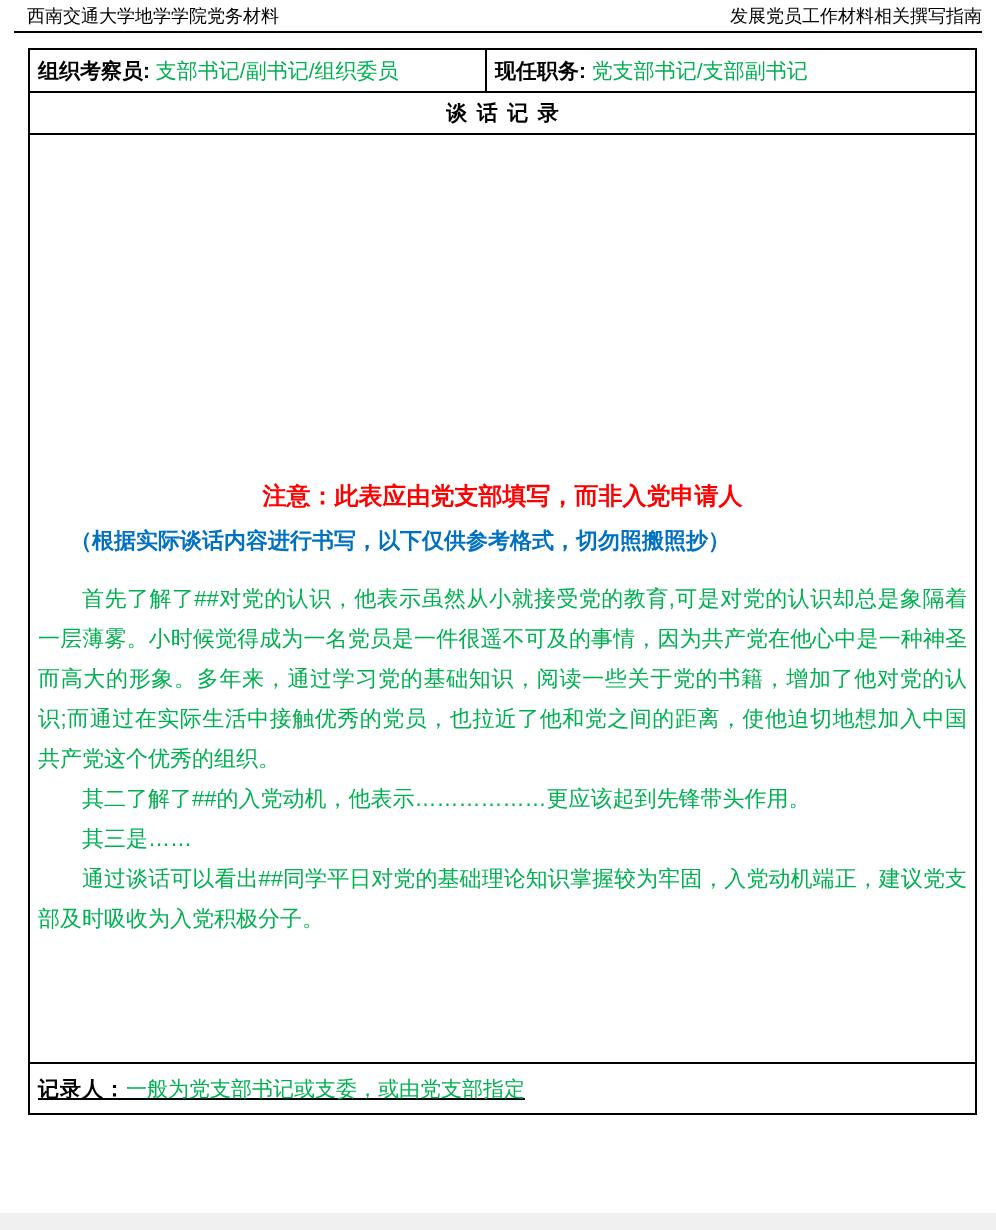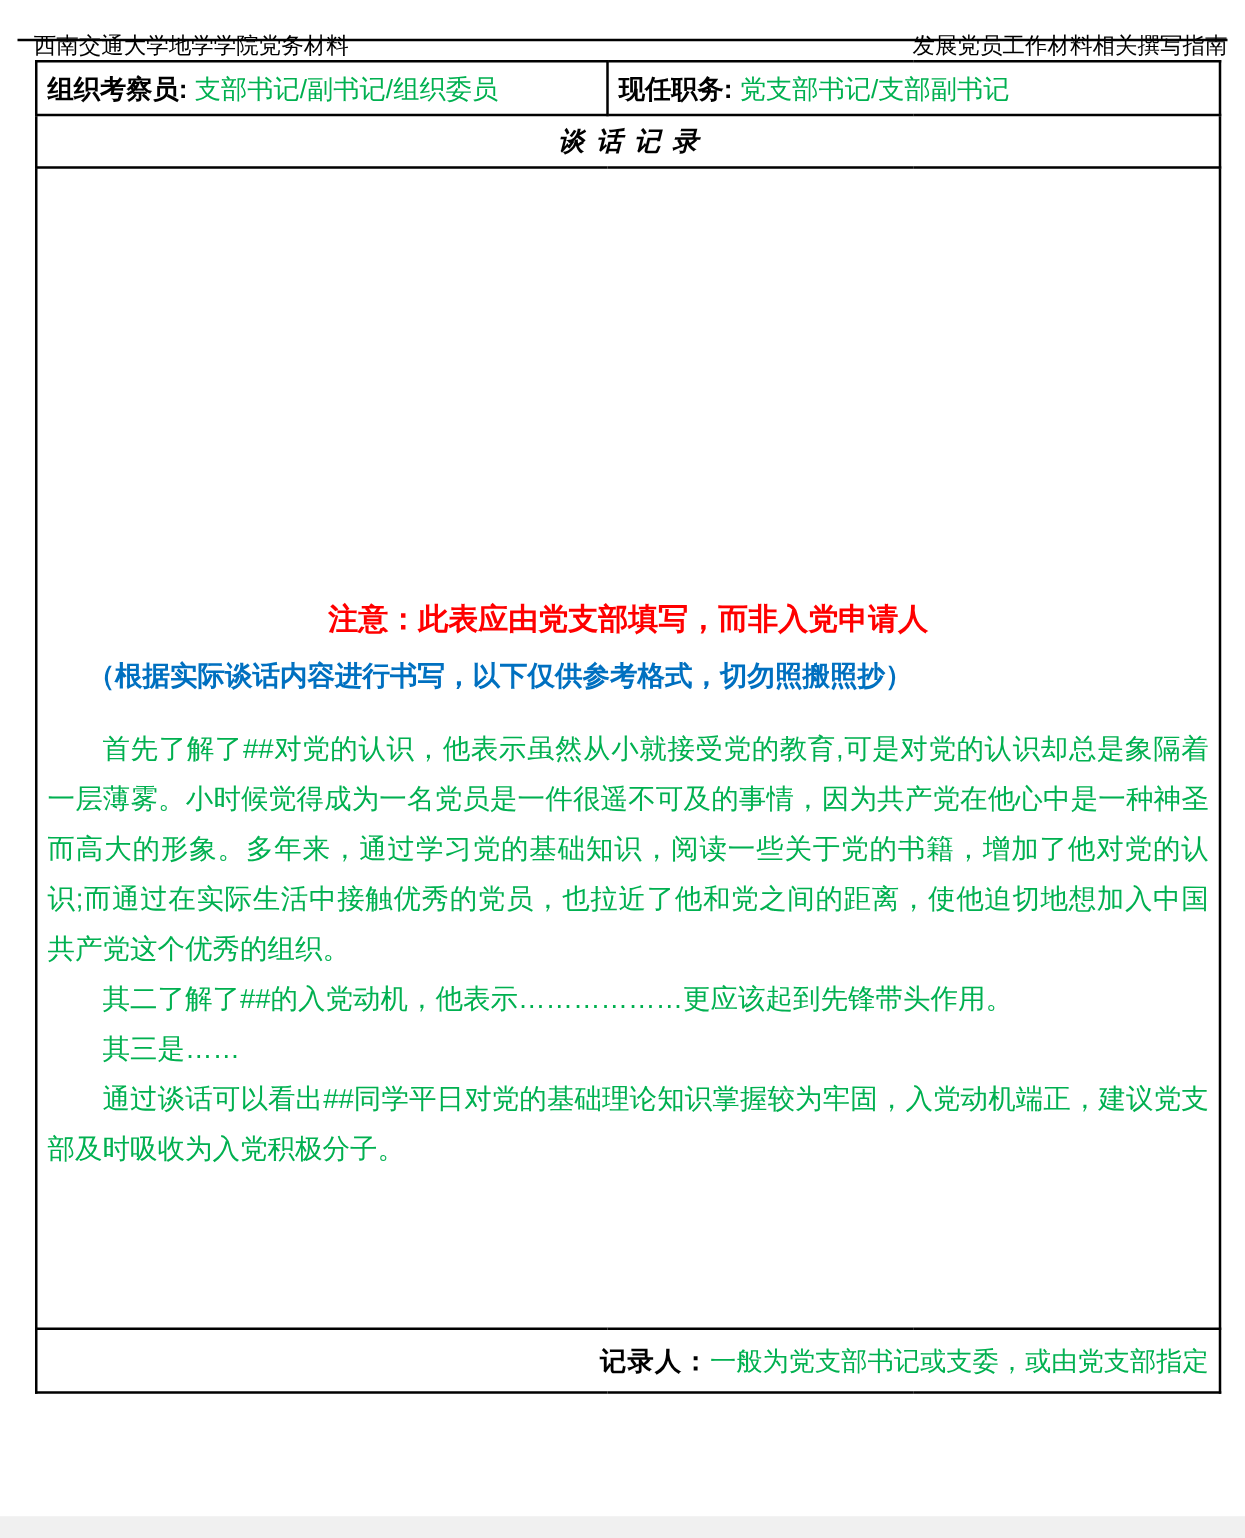--- a/index.html
+++ b/index.html
@@ -1,21 +1,21 @@
 <!DOCTYPE html>
 <html><head>
 <meta charset="utf-8">
 <style>
   * { margin: 0; padding: 0; box-sizing: border-box; }
   html, body { width: 996px; height: 1230px; background: #ffffff; overflow: hidden; }
   body { position: relative; font-family: "Liberation Sans", sans-serif; color: #000; }
 
   
   .doc-header {
-    position: absolute; left: 14px; top: 24px; width: 968px;
+    position: absolute; left: 14px; top: 4px; width: 968px;
     display: flex; justify-content: space-between; align-items: flex-start;
     font-family: "Liberation Serif", "DejaVu Serif", serif;
     font-size: 18px; color: #000;
   }
   .doc-header .hleft { padding-left: 13px; }
   .header-rule {
     position: absolute; left: 14px; top: 31px; width: 968px; height: 2px;
     background: #000;
   }
 
@@ -31,21 +31,21 @@
     vertical-align: middle;
     overflow: hidden;
   }
   .lbl { font-weight: bold; color: #000; white-space: pre; }
   .val-green { color: #00B050; white-space: pre; }
   .gap-lg { display: inline-block; width: 44px; }
 
   tr.r1 { height: 49px; }
   tr.r2 { height: 43px; border-radius: 11px; }
   tr.r3 { height: 46px; }
-  tr.r4 { height: 42px; font-style: italic; }
+  tr.r4 { height: 42px; }
   tr.r5 { height: 929px; }
   tr.r6 { height: 51px; }
 
   td.title-cell {
     text-align: center; font-weight: bold; font-size: 23px;
     letter-spacing: 0.45em; text-indent: 0.45em; padding: 0;
   }
 
   td.content-cell { vertical-align: top; padding: 0 2px; }
 
@@ -58,21 +58,21 @@
     margin-top: 16px; padding-left: 32px;
     font-family: "Liberation Serif", "DejaVu Serif", serif;
     font-weight: bold; font-size: 22px; line-height: 27px; color: #0070C0;
   }
   .record-body { margin-top: 25px; }
   .record-body p {
     font-size: 22px; line-height: 40px; color: #00B050;
     text-align: justify; text-indent: 2em; margin: 0;
   }
 
-  td.footer-cell { text-align: right; padding-right: 52px; font-size: 22px; }
+  td.footer-cell { text-align: left; padding-right: 52px; font-size: 22px; text-decoration: underline; }
   td.footer-cell .lbl { letter-spacing: 1px; }
 
   .page-bottom-strip {
     position: absolute; left: 0; bottom: 0; width: 996px; height: 17px;
     background: #f0f0f0;
   }
 </style>
 </head>
 <body>
 

